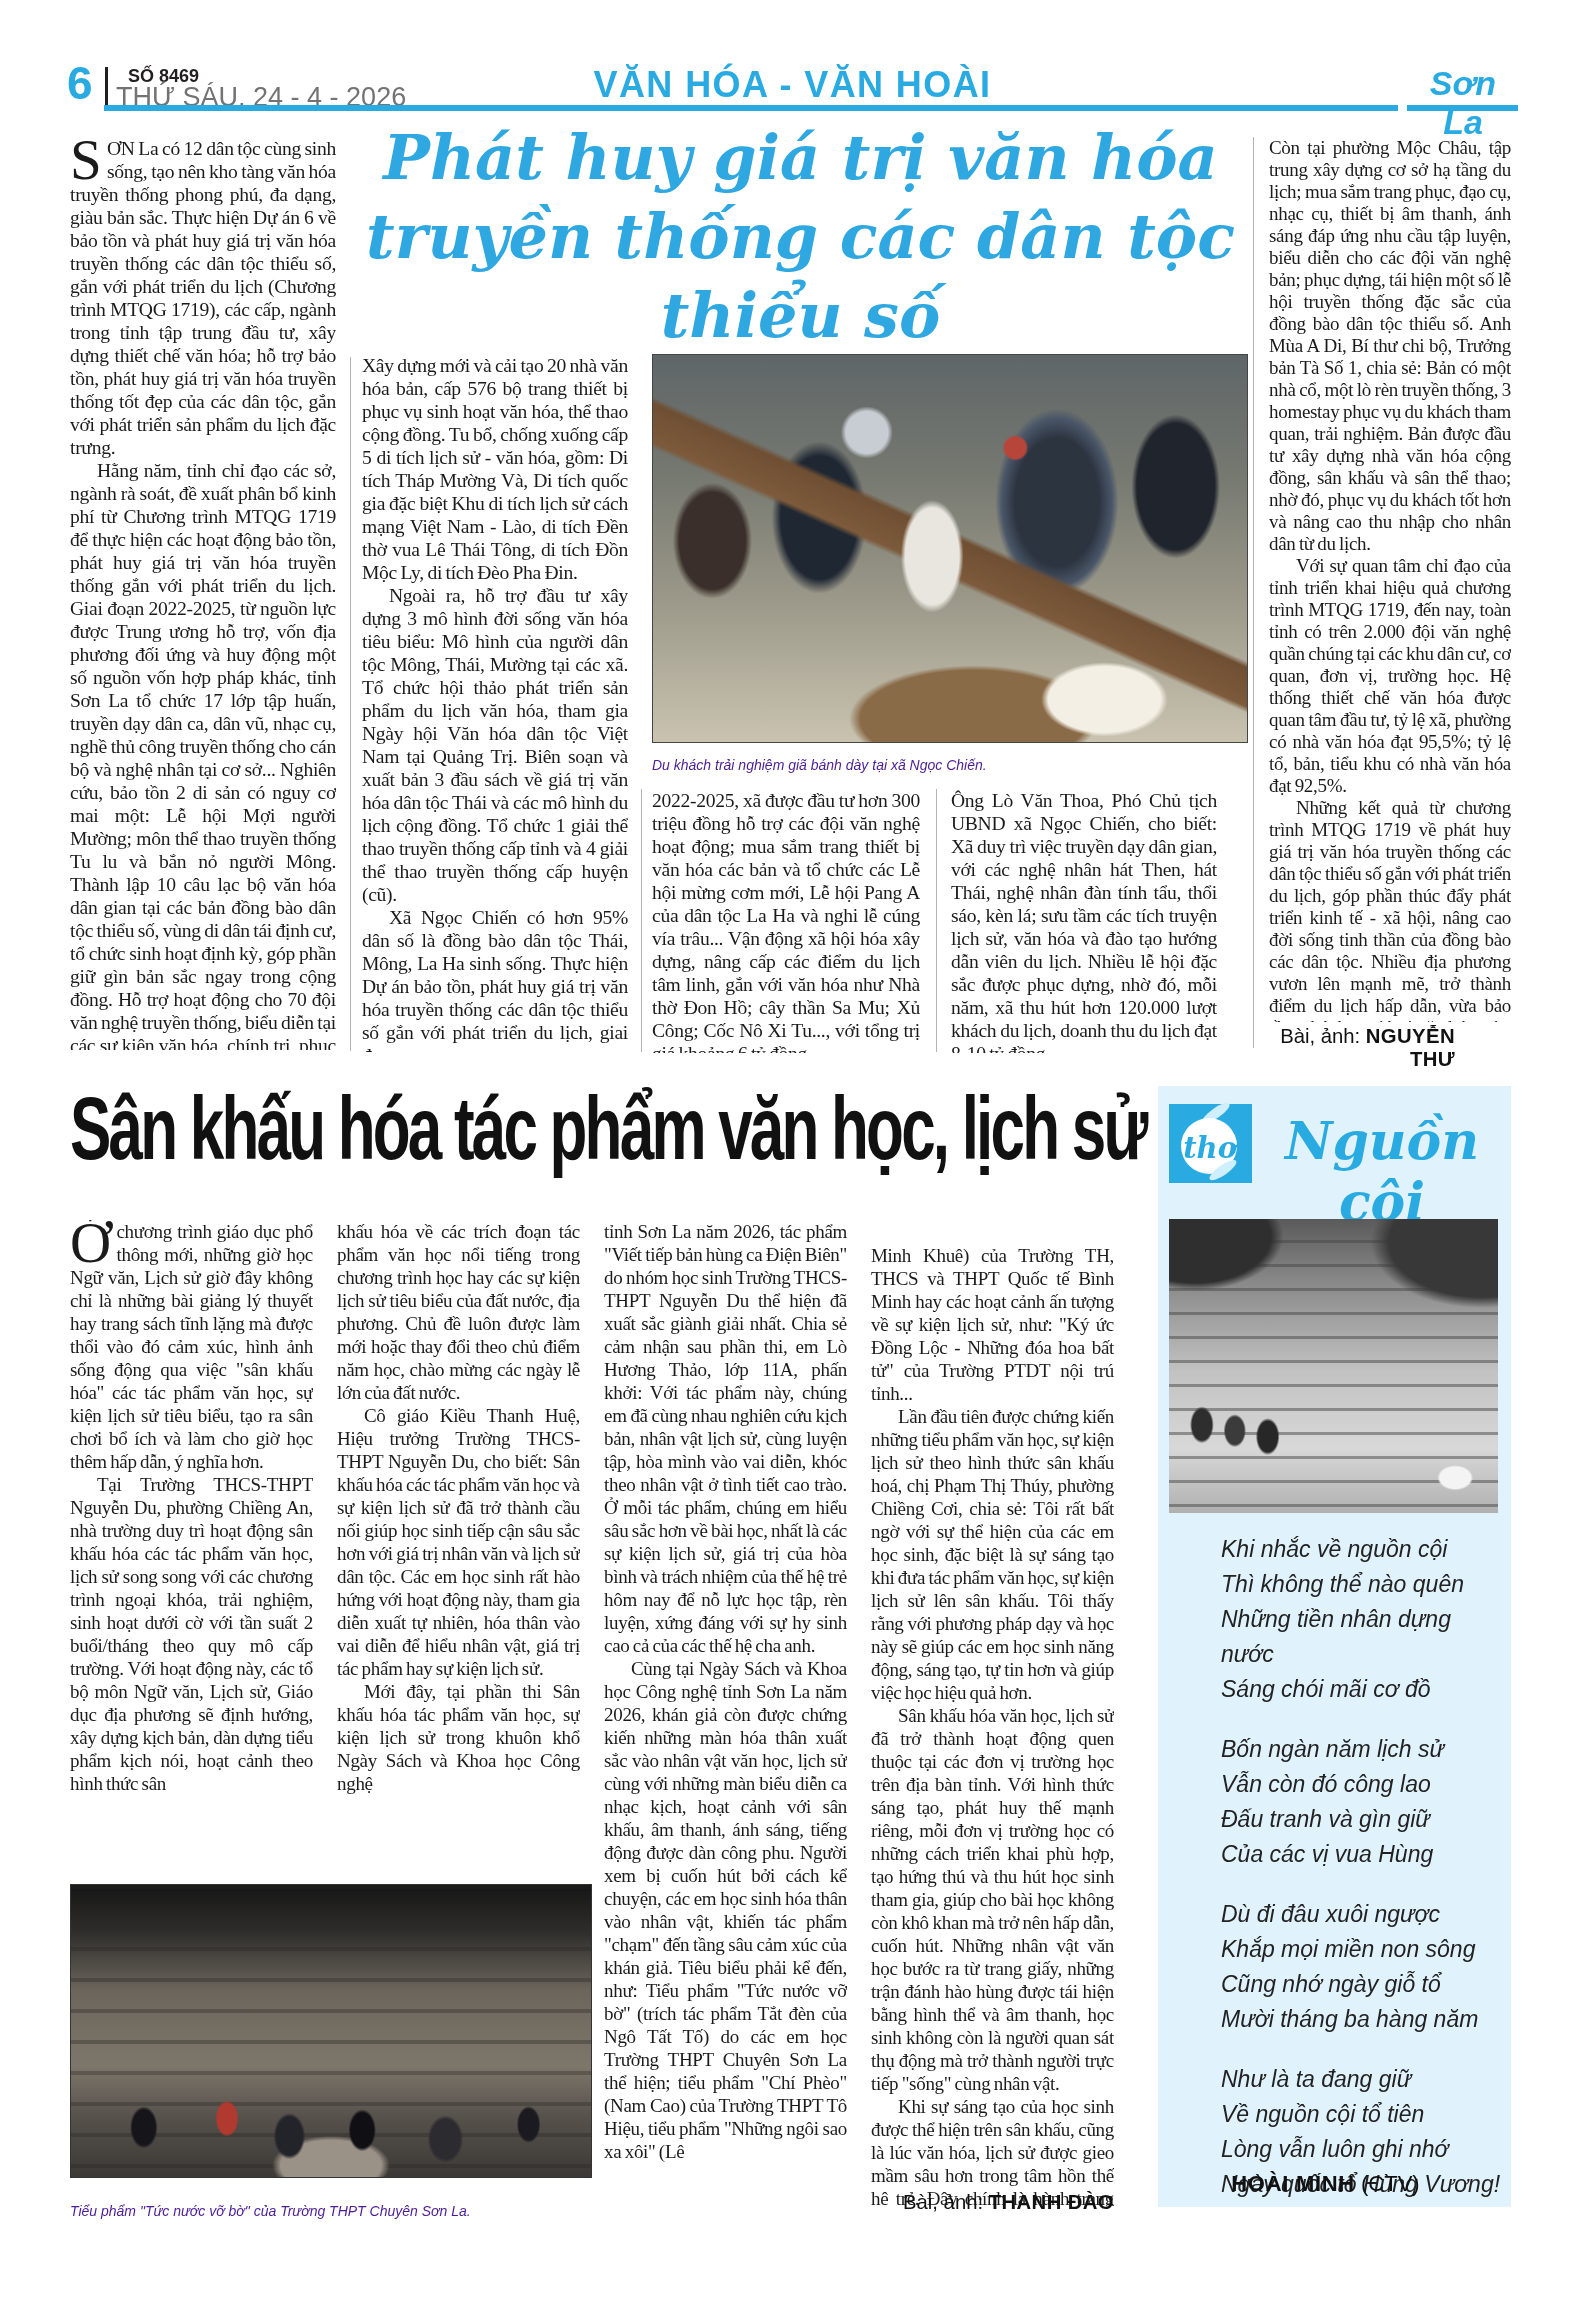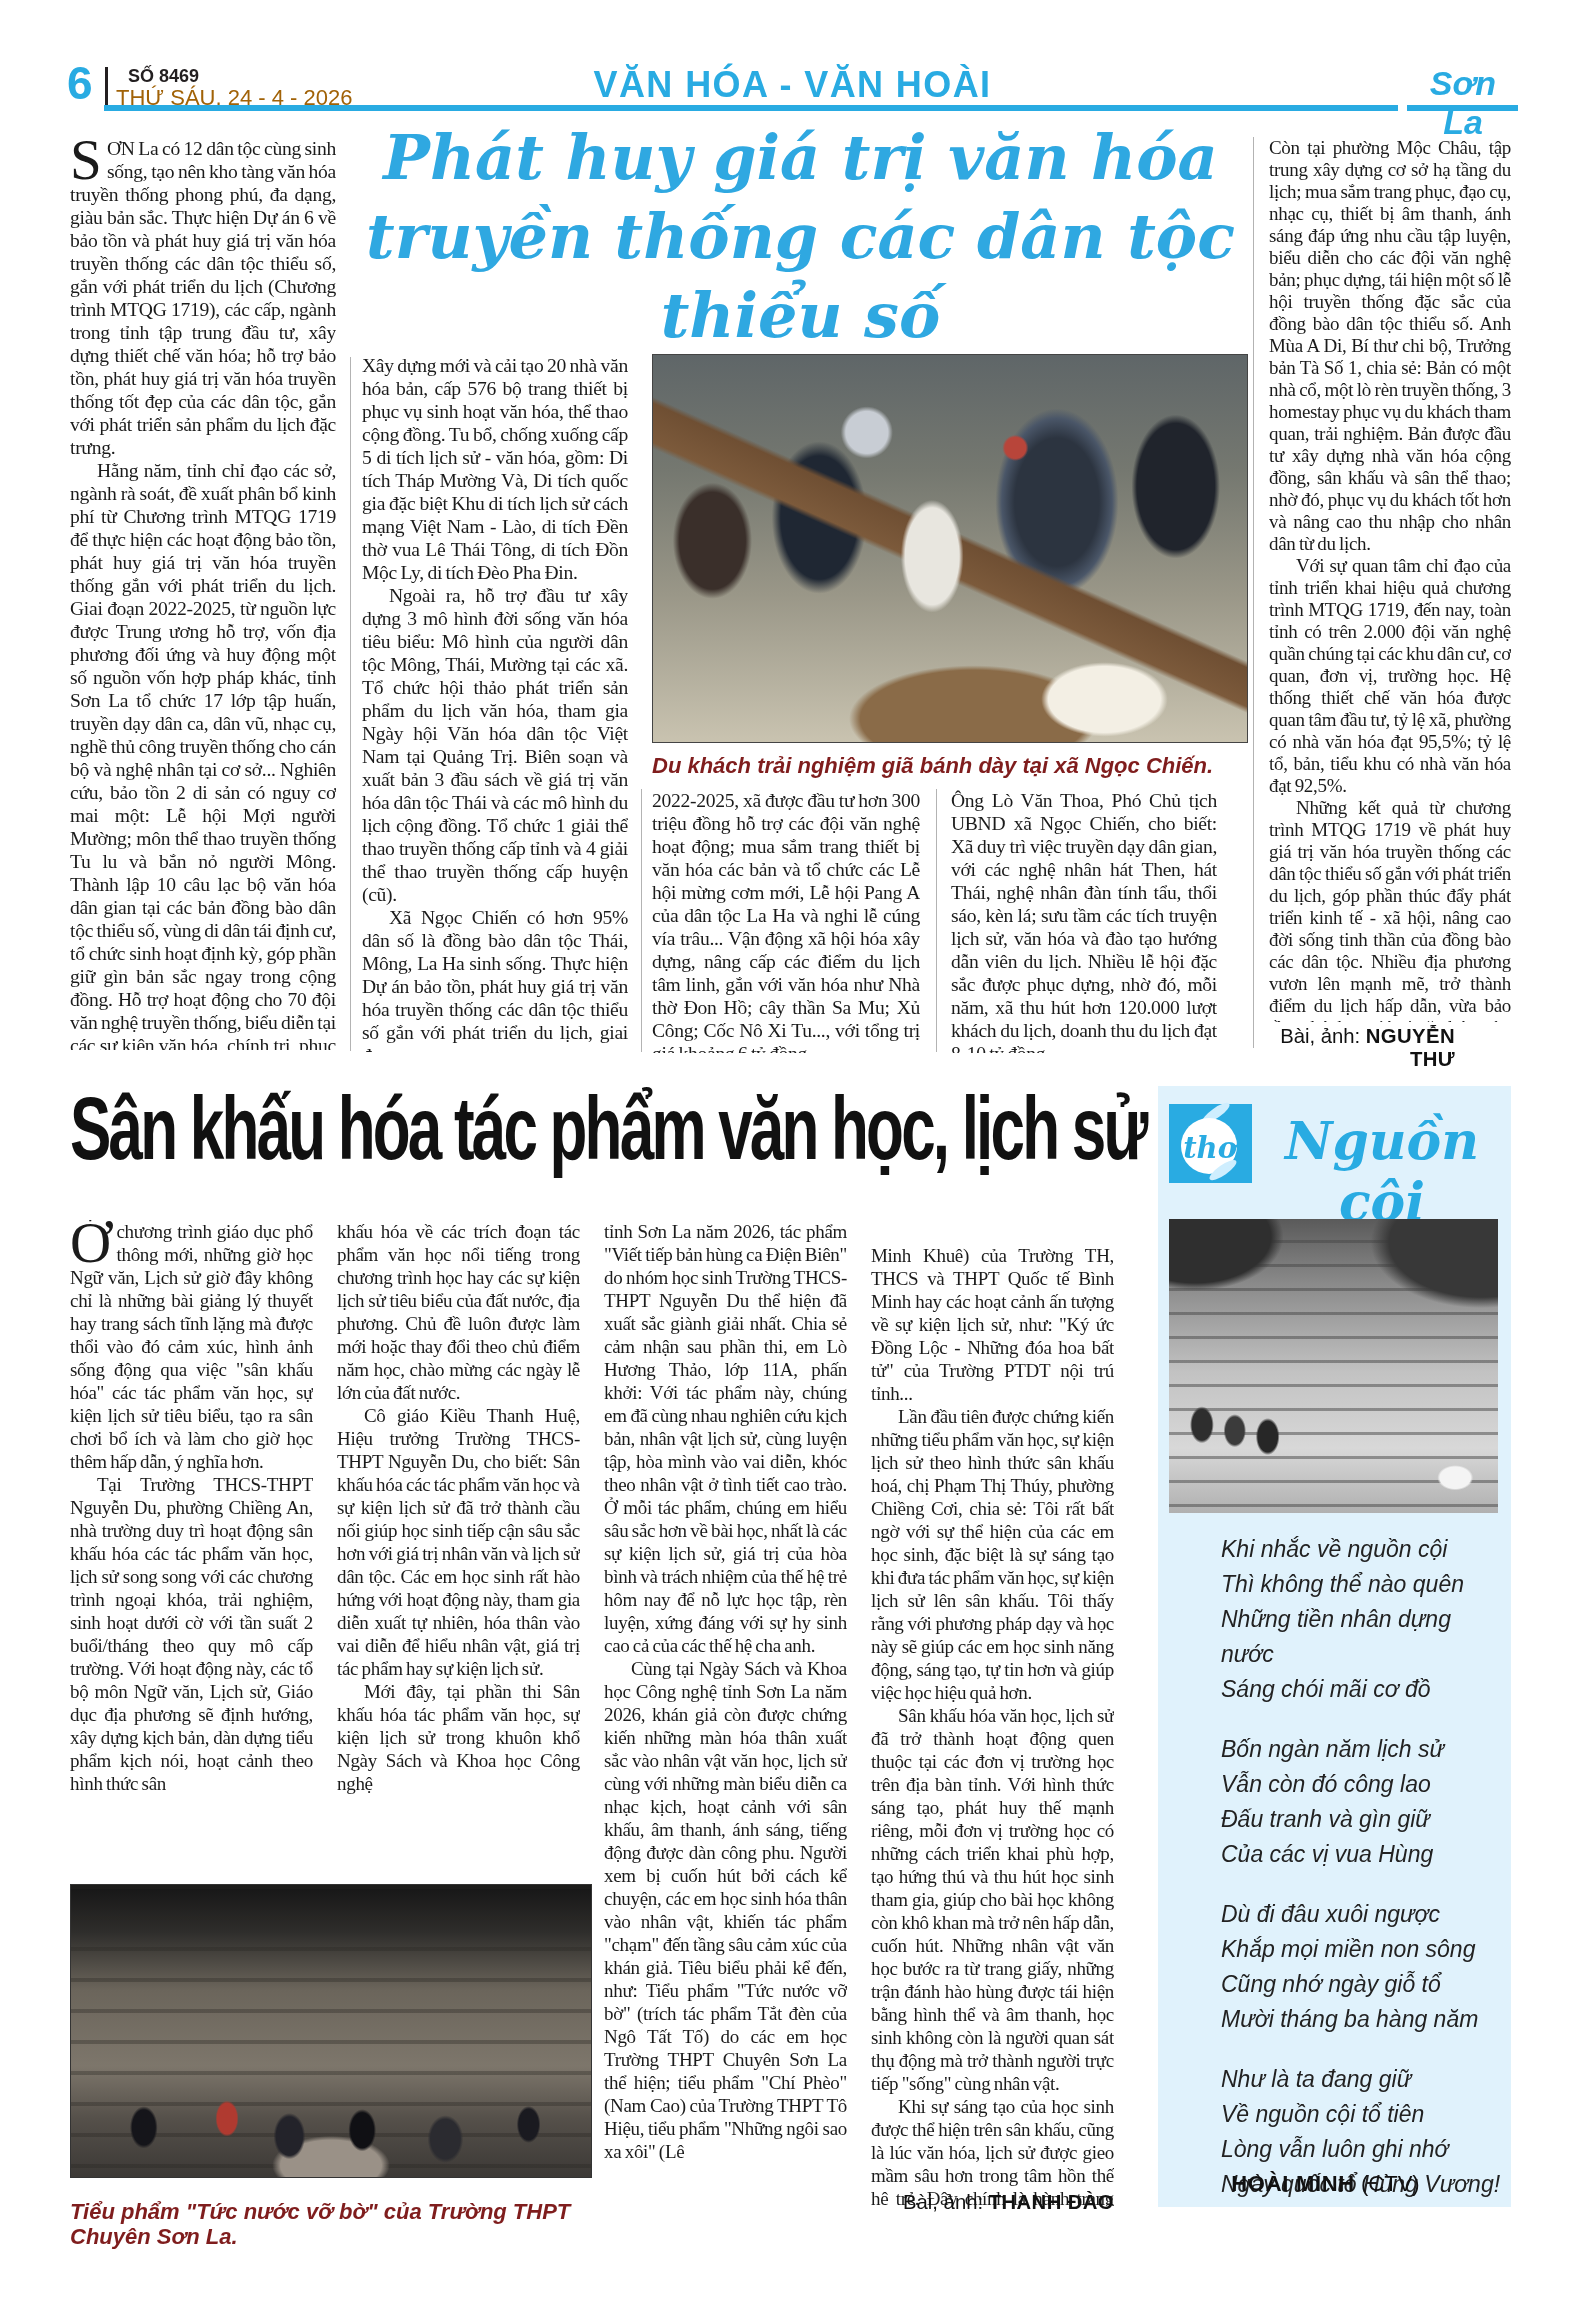--- a/index.html
+++ b/index.html
@@ -7,21 +7,21 @@
         font-family:"Liberation Serif",serif;color:#1b1b1b;}
   .abs{position:absolute;}
 
   
   .page-num{left:67px;top:62px;font-family:"Liberation Sans",sans-serif;font-weight:bold;
             font-size:46px;line-height:43px;color:#29ABE2;}
   .hdr-vrule{left:105px;top:67px;width:2.8px;height:39px;background:#231f20;}
   .hdr-issue{left:116px;top:67px;font-family:"Liberation Sans",sans-serif;font-weight:bold;
              font-size:18px;line-height:18px;color:#231f20;margin-left:12px;}
   .hdr-date{left:116px;top:88px;font-family:"Liberation Sans",sans-serif;
-            font-size:22px;line-height:19.6px;color:#a16207;}
+            font-size:27px;line-height:19.6px;color:#737373;}
   .hdr-section{left:421px;top:64px;width:743px;text-align:center;
                font-family:"Liberation Sans",sans-serif;font-weight:bold;font-size:36px;
                letter-spacing:1.4px;color:#29ABE2;}
   .hdr-brand{left:1407px;top:64px;width:112px;text-align:center;font-family:"Liberation Sans",sans-serif;
              font-weight:bold;font-style:italic;font-size:34px;color:#29ABE2;}
   .hdr-bar{left:104px;top:105px;width:1294px;height:6.3px;background:#29ABE2;}
   .hdr-bar2{left:1407px;top:105px;width:111px;height:6.3px;background:#29ABE2;}
 
   
   .bp{margin:0;text-align:justify;font-size:19.6px;line-height:23px;
@@ -44,22 +44,22 @@
       radial-gradient(49px 88px at 47% 52%, #e8e6df 0 55%, transparent 64%),
       radial-gradient(102px 60px at 76% 89%, #f3efe4 0 55%, transparent 62%),
       radial-gradient(189px 81px at 54% 94%, #8a6b48 0 60%, transparent 66%),
       linear-gradient(24deg, transparent 45%, #7c5a3b 46%, #6f4f33 52%, transparent 53%),
       radial-gradient(67px 109px at 88% 34%, #20242c 0 58%, transparent 66%),
       radial-gradient(81px 123px at 68% 38%, #2c3440 0 52%, #4a5668 68%, transparent 76%),
       radial-gradient(70px 112px at 28% 42%, #1f2733 0 55%, transparent 68%),
       radial-gradient(60px 88px at 10% 48%, #3a2f2a 0 55%, transparent 66%),
       radial-gradient(42px 42px at 36% 20%, #c8cdd4 0 50%, transparent 62%),
       linear-gradient(180deg,#5f6668 0%,#757870 30%,#9a9788 62%,#c9c3b0 100%);}
-  .cap{font-family:"Liberation Sans",sans-serif;font-weight:bold;font-style:italic;
-       font-size:22px;line-height:25px;color:#7f1d1d;}
+  .cap{font-family:"Liberation Sans",sans-serif;font-weight:normal;font-style:italic;
+       font-size:14px;line-height:25px;color:#4c1d95;}
   .byline{font-family:"Liberation Sans",sans-serif;font-size:20.3px;color:#111;text-align:right;}
   .byline b{font-weight:bold;letter-spacing:0.4px;}
 
   
   .t2{left:70px;top:1078px;font-family:"Liberation Sans",sans-serif;font-weight:bold;
       font-size:62px;letter-spacing:-2.8px;color:#111;white-space:nowrap;
       transform:scaleY(1.42);transform-origin:left top;}
   .photo2{left:70px;top:1884px;width:522px;height:294px;border:1.4px solid #333;box-sizing:border-box;
     background:
       radial-gradient(18px 28px at 30% 80%, #b03a30 0 55%, transparent 64%),

